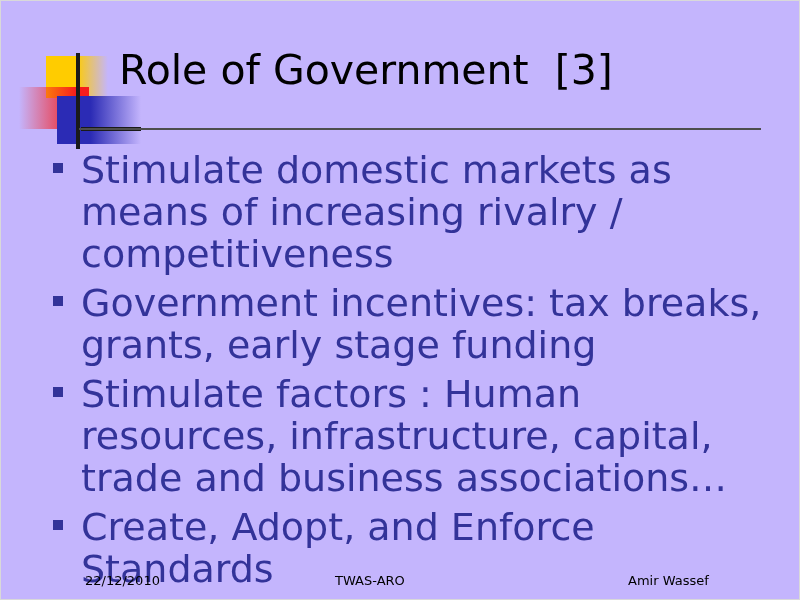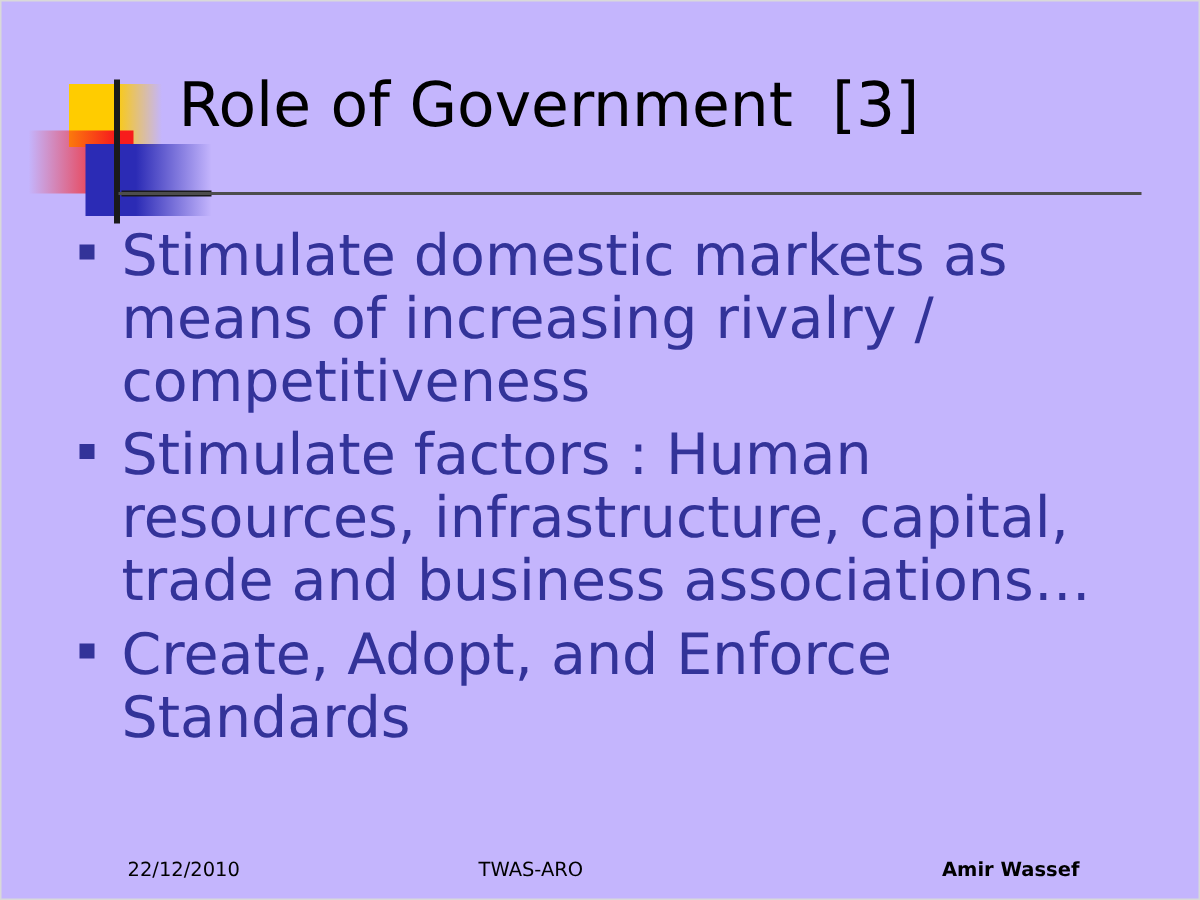--- a/index.html
+++ b/index.html
@@ -128,22 +128,22 @@
   .footer-author {
     position: absolute;
     top: 571px;
     font-family: "DejaVu Sans", sans-serif;
     font-size: 13px;
     line-height: 17px;
     color: #000000;
     white-space: pre;
   }
   .footer-date   { left: 84px; }
-  .footer-center { left: 318px; }
-  .footer-author { left: 627px; font-weight: bold; }
+  .footer-center { left: 334px; }
+  .footer-author { left: 627px; }
 </style>
 </head>
 <body>
 
 <div class="slide">
 
   <div class="logo">
     <div class="sq-yellow"></div>
     <div class="sq-red"></div>
     <div class="sq-blue"></div>
@@ -154,20 +154,24 @@
   <div class="title">Role of Government  [3]</div>
   <div class="title-rule"></div>
 
   <div class="body">
 
     <div class="bullet-row">
       <span class="bullet-mark"></span>
       <span class="bullet-text">Stimulate domestic markets as means of increasing rivalry / competitiveness</span>
     </div>
 
+    <div class="bullet-row">
+      <span class="bullet-mark"></span>
+      <span class="bullet-text">Government incentives: tax breaks, grants, early stage funding</span>
+    </div>
 
     <div class="bullet-row">
       <span class="bullet-mark"></span>
       <span class="bullet-text">Stimulate factors : Human resources, infrastructure, capital, trade and business associations…</span>
     </div>
 
     <div class="bullet-row">
       <span class="bullet-mark"></span>
       <span class="bullet-text">Create, Adopt, and Enforce Standards</span>
     </div>

